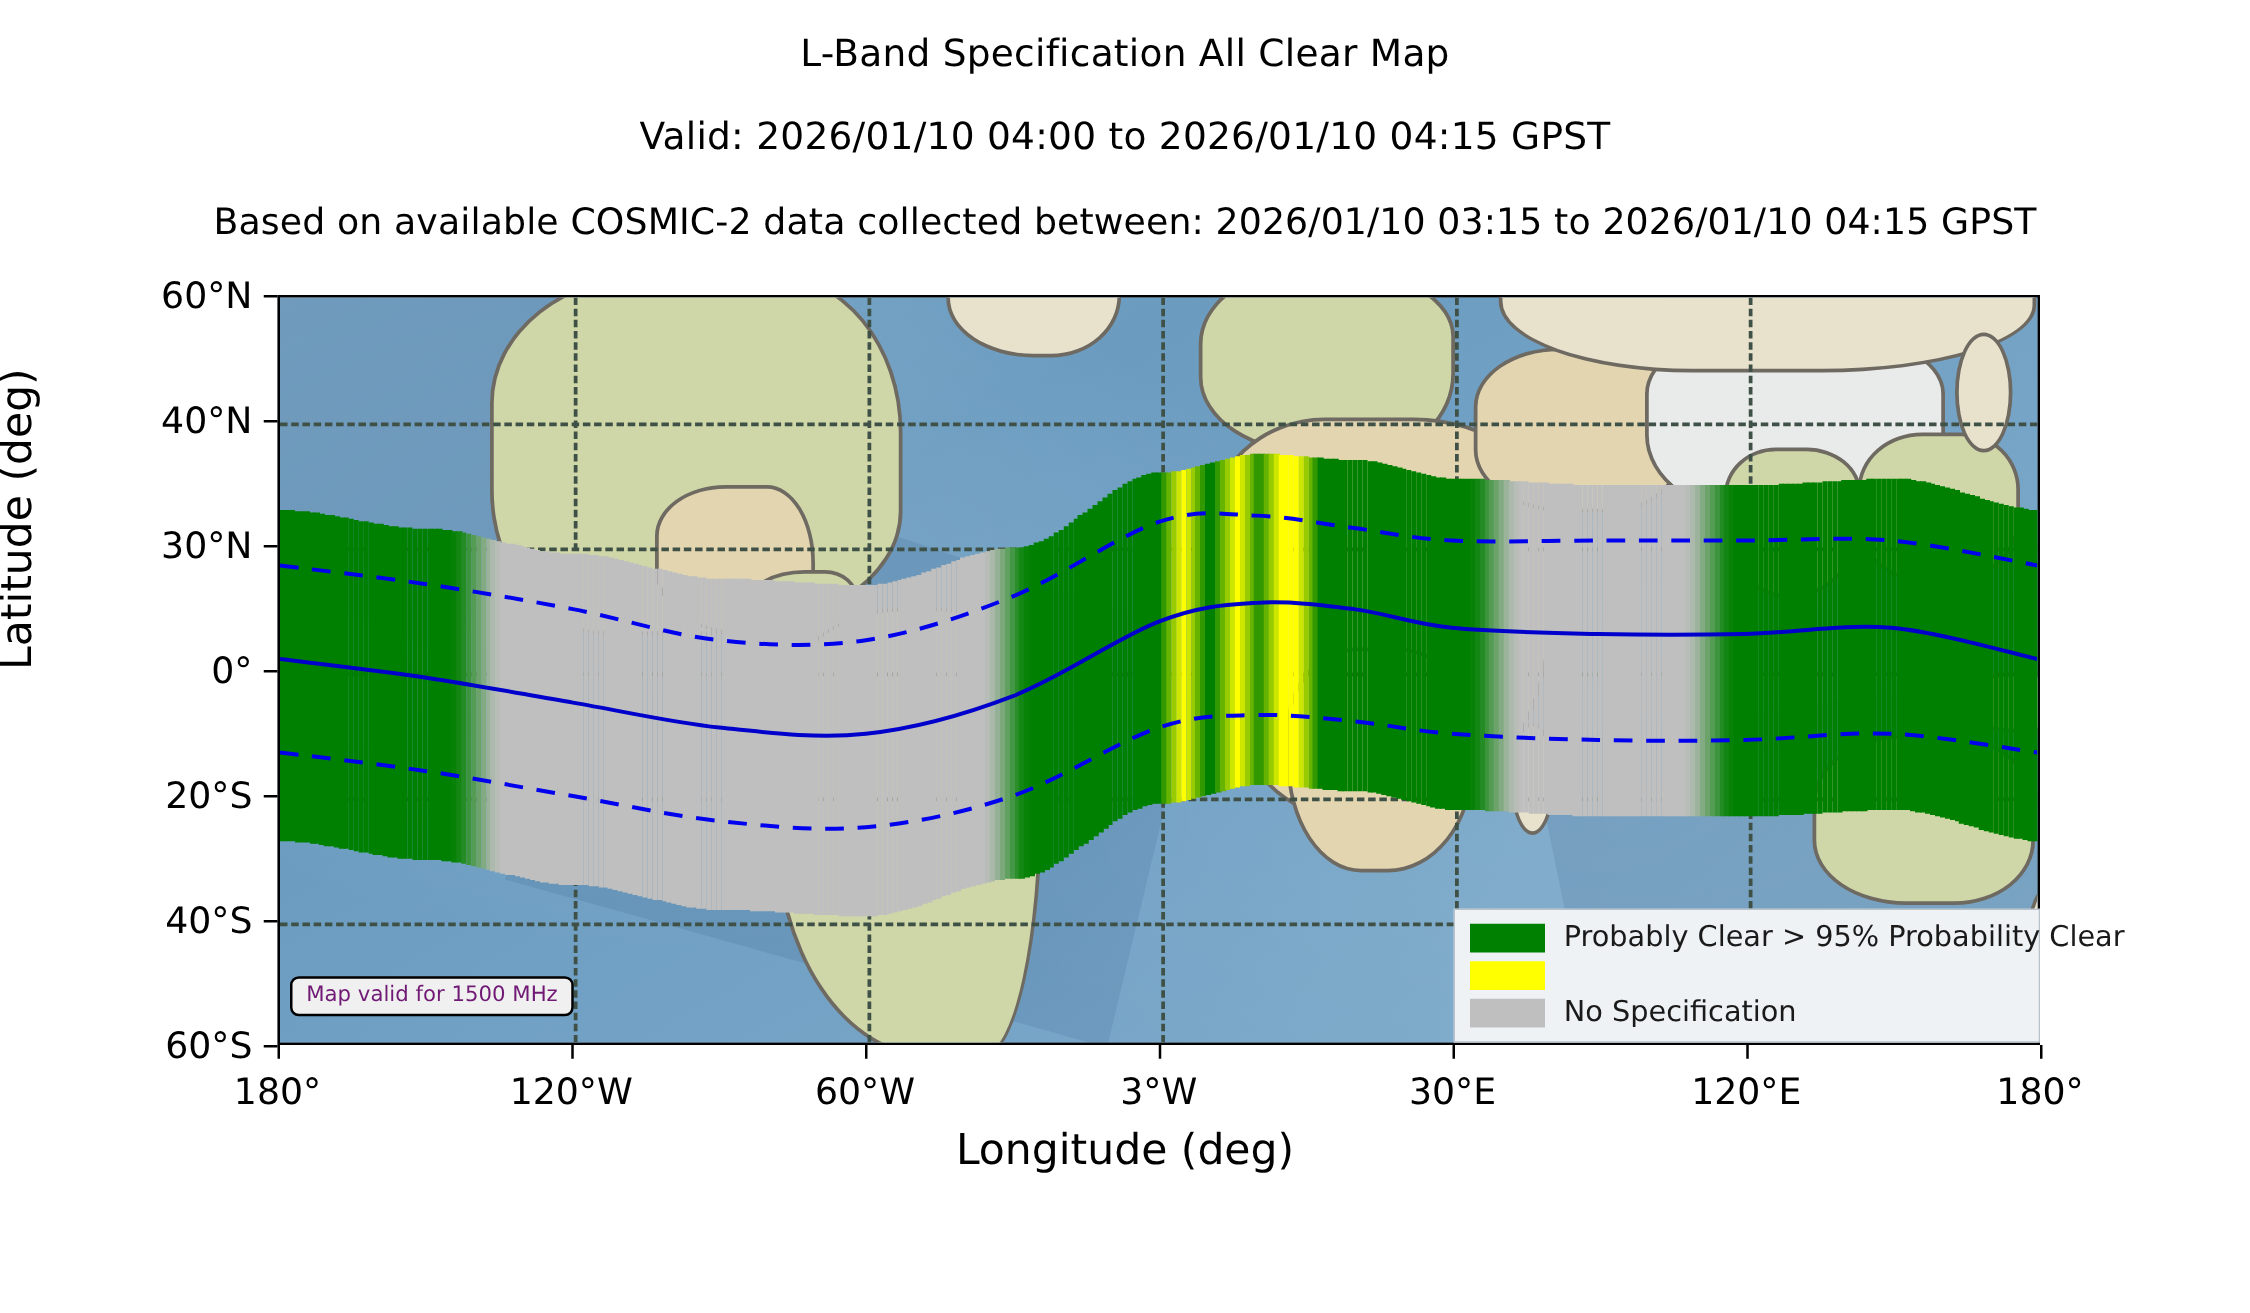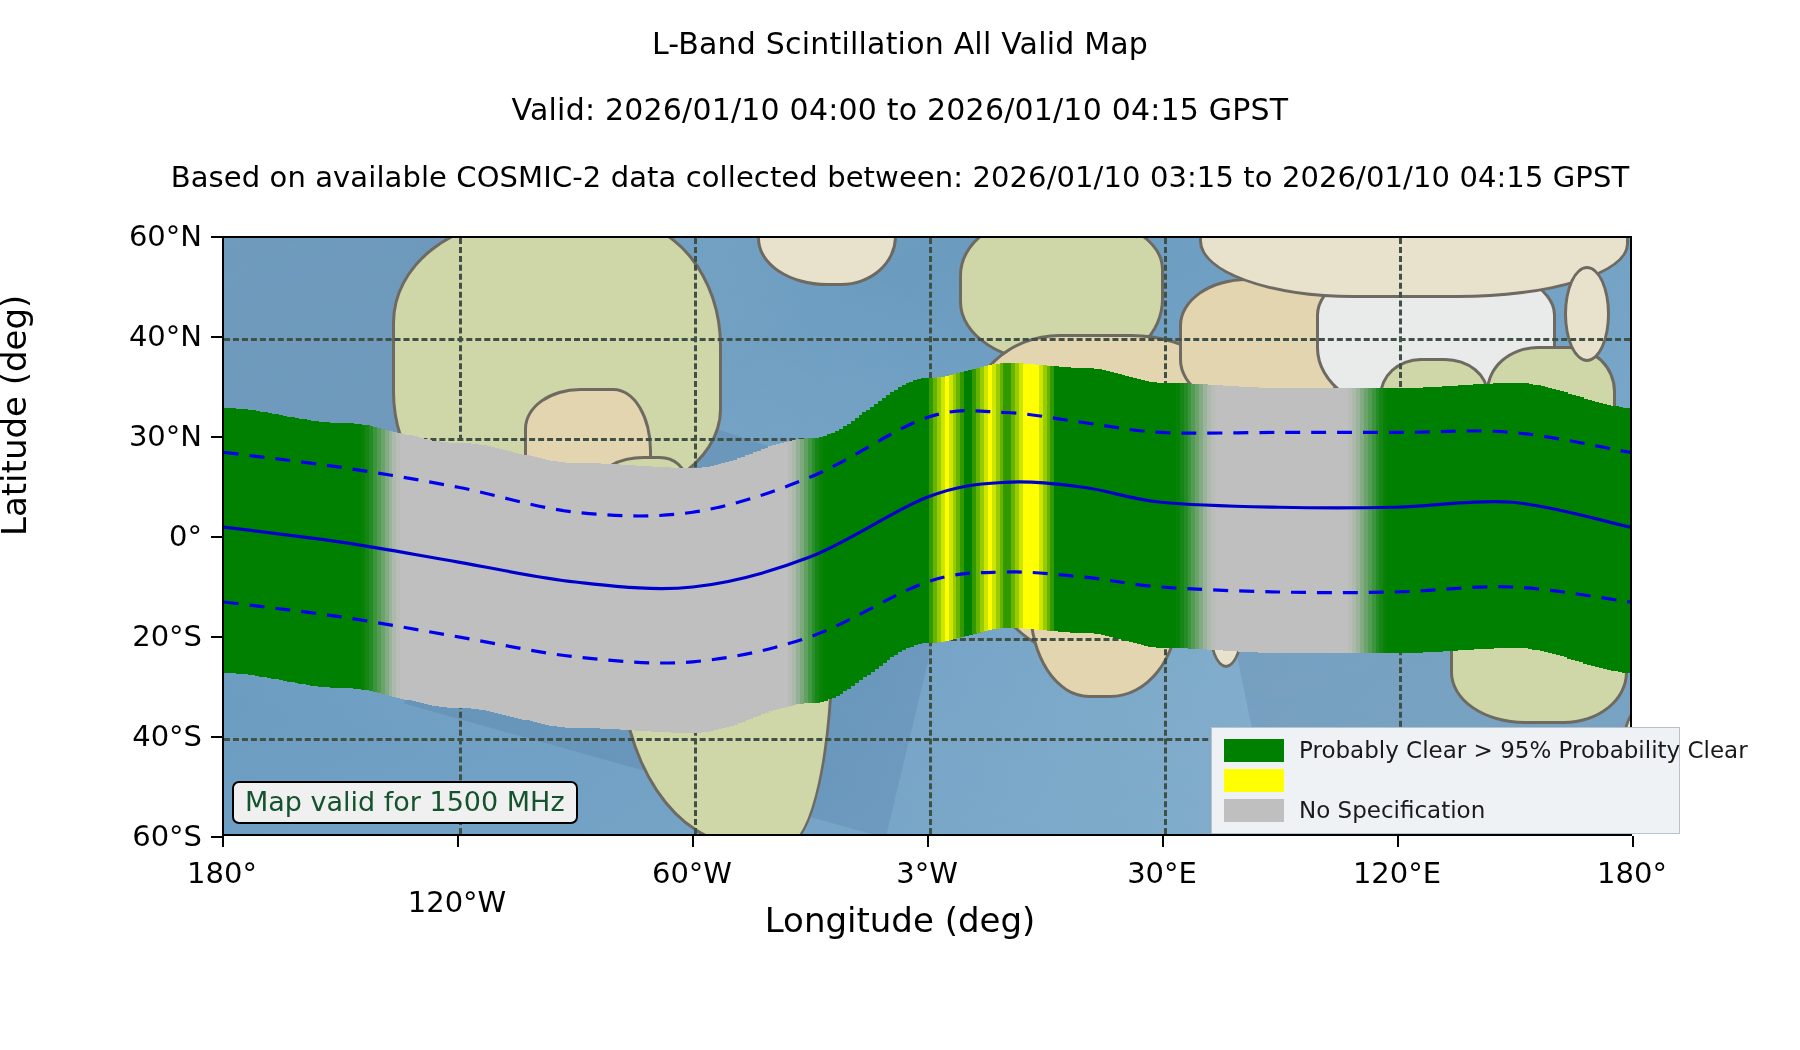--- a/index.html
+++ b/index.html
@@ -59,38 +59,38 @@
   #ytitle{
     position:absolute;left:-6px;top:536px;font-size:34px;color:#000;
     transform:rotate(-90deg);transform-origin:left top;white-space:nowrap;
   }
   #xtitle{position:absolute;left:0;top:900px;width:1800px;text-align:center;font-size:34px;color:#000;}
 
   
   #legend{
     position:absolute;left:1163px;top:727px;
     background:#eef2f5;border:1px solid #b9c2c8;
-    padding:7px 10px 8px 12px;box-sizing:border-box;width:469px;margin-left:48px;
+    padding:7px 10px 8px 12px;box-sizing:border-box;width:469px;
   }
   .legrow{display:flex;align-items:center;height:30px;}
   .legswatch{width:60px;height:23px;margin-right:15px;flex:0 0 auto;}
   .legtext{font-size:23px;color:#1a1a1a;white-space:nowrap;}
 
   
   #freqbox{
     position:absolute;left:232px;top:781px;
     background:#f0f0f0;border:2.5px solid #000;border-radius:7px;
-    padding:3px 11px 5px 11px;font-size:27px;color:#14532d;white-space:nowrap;
+    padding:3px 11px 5px 11px;font-size:17px;color:#701a75;white-space:nowrap;
   }
 </style>
 </head>
 <body>
 
 <div id="titles">
-  <div class="title-main">L-Band Scintillation All Valid Map</div>
+  <div class="title-main">L-Band Specification All Clear Map</div>
   <div class="title-sub">Valid: 2026/01/10 04:00 to 2026/01/10 04:15 GPST</div>
   <div class="title-note">Based on available COSMIC-2 data collected between: 2026/01/10 03:15 to 2026/01/10 04:15 GPST</div>
 </div>
 
 <div id="plotwrap">
 
   <div id="plot">
 
     <div class="ocean"></div>
     <div class="seadark" style="left:0;top:0;width:255px;height:290px;clip-path:polygon(0 0,100% 0,55% 100%,0 78%);"></div>
@@ -512,21 +512,21 @@
       <span class="legtext">No Specification</span>
     </div>
   </div>
 
   <div id="freqbox">Map valid for 1500 MHz</div>
 
   <div id="ticklayer">
       <div class="tick-x" style="left:222px;top:836px;"></div>
       <div class="xlab" style="left:222px;top:856px;">180°</div>
       <div class="tick-x" style="left:457px;top:836px;"></div>
-      <div class="xlab" style="left:457px;top:885px;">120°W</div>
+      <div class="xlab" style="left:457px;top:856px;">120°W</div>
       <div class="tick-x" style="left:692px;top:836px;"></div>
       <div class="xlab" style="left:692px;top:856px;">60°W</div>
       <div class="tick-x" style="left:927px;top:836px;"></div>
       <div class="xlab" style="left:927px;top:856px;">3°W</div>
       <div class="tick-x" style="left:1162px;top:836px;"></div>
       <div class="xlab" style="left:1162px;top:856px;">30°E</div>
       <div class="tick-x" style="left:1397px;top:836px;"></div>
       <div class="xlab" style="left:1397px;top:856px;">120°E</div>
       <div class="tick-x" style="left:1632px;top:836px;"></div>
       <div class="xlab" style="left:1632px;top:856px;">180°</div>

